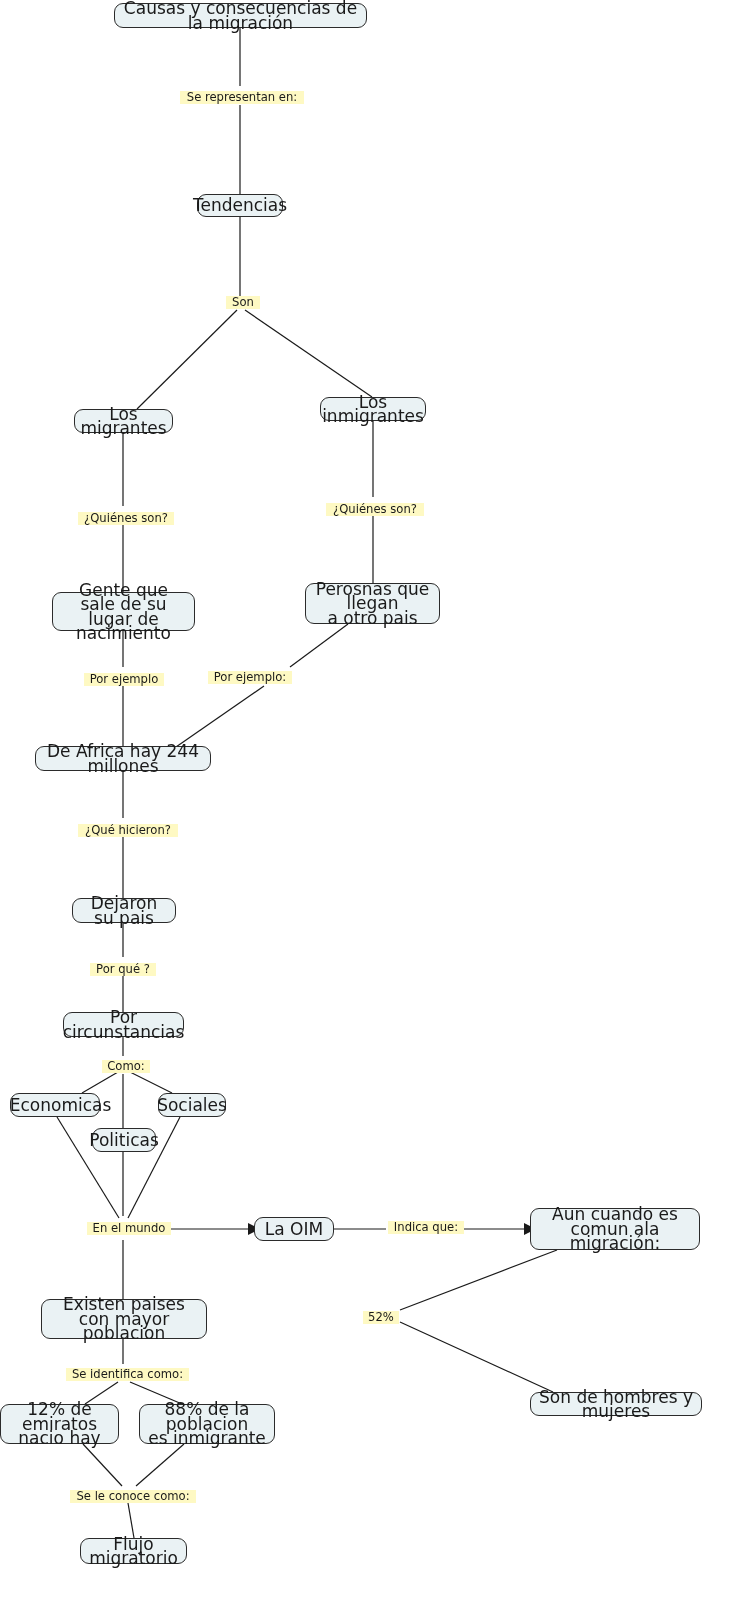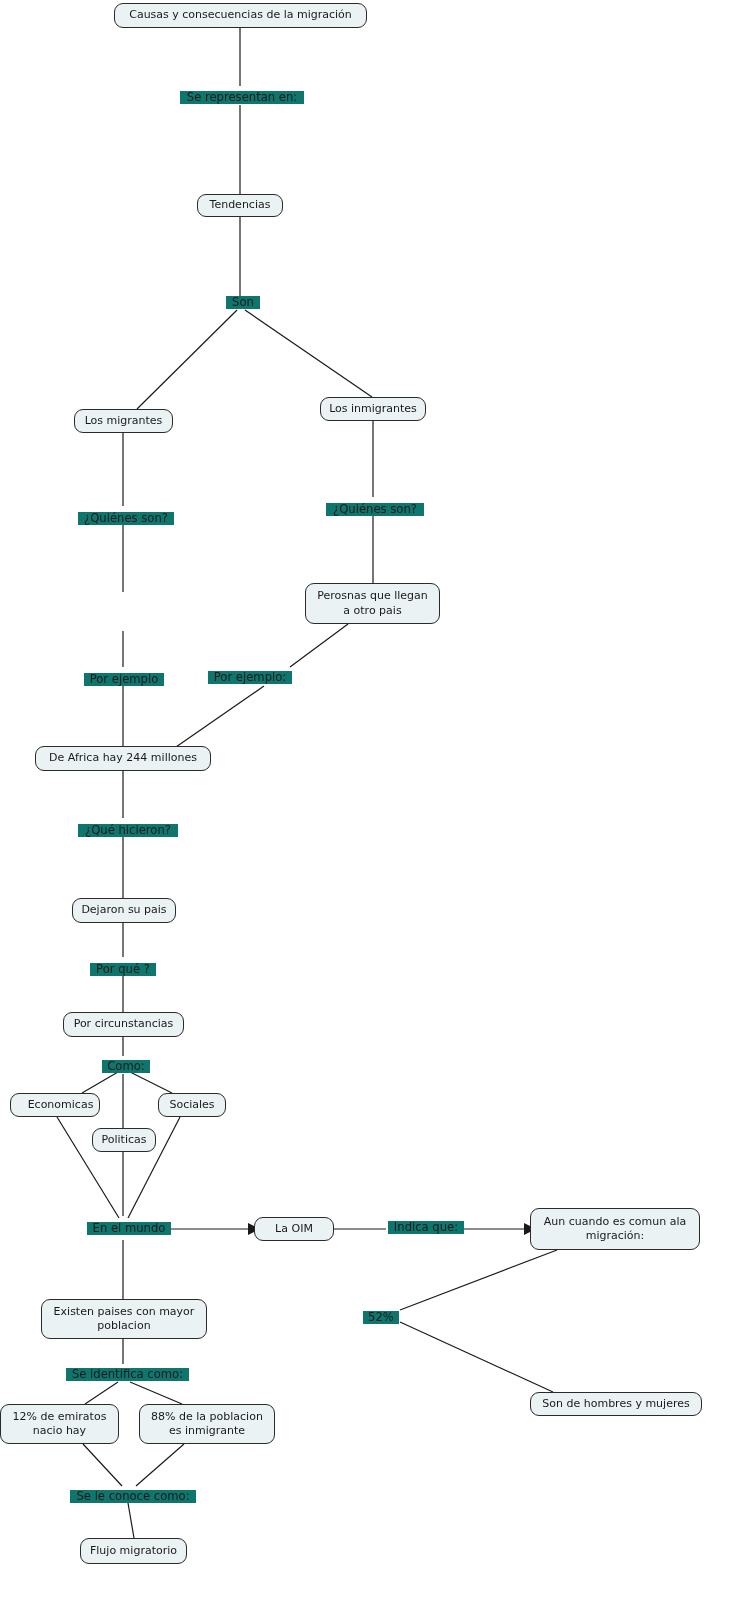--- a/index.html
+++ b/index.html
@@ -34,36 +34,36 @@
     fill: #1a1a1a;
     stroke: none;
   }
   .node {
     position: absolute;
     box-sizing: border-box;
     background: #eaf2f4;
     border: 1.2px solid #2b2b2b;
     border-radius: 9px;
     color: #1a1a1a;
-    font-size: 11px;
+    font-size: 17px;
     line-height: 14.5px;
     display: flex;
     align-items: center;
     justify-content: center;
     text-align: center;
     padding: 3px 7px;
     white-space: pre-line;
   }
   .link-label {
     position: absolute;
     color: #1a1a1a;
     font-size: 11.6px;
     line-height: 13px;
     white-space: nowrap;
-    background: #0f766e;
+    background: #fef9c3;
     padding: 0 2px;
     text-align: center;
   }
 </style>
 </head>
 <body>
 
 <div id="map-root">
 
   <svg id="edges" viewBox="0 0 729 1620">
@@ -130,20 +130,22 @@
   </svg>
 
   <div class="node" style="left:114px;top:3px;width:253px;height:25px;">Causas y consecuencias de la migración</div>
 
   <div class="node" style="left:197px;top:194px;width:86px;height:23px;">Tendencias</div>
 
   <div class="node" style="left:74px;top:409px;width:99px;height:24px;">Los migrantes</div>
 
   <div class="node" style="left:320px;top:397px;width:106px;height:24px;">Los inmigrantes</div>
 
+  <div class="node" style="left:52px;top:592px;width:143px;height:39px;">Gente que sale de su
+lugar de nacimiento</div>
 
   <div class="node" style="left:305px;top:583px;width:135px;height:41px;">Perosnas que llegan
 a otro pais</div>
 
   <div class="node" style="left:35px;top:746px;width:176px;height:25px;">De Africa hay 244 millones</div>
 
   <div class="node" style="left:72px;top:898px;width:104px;height:25px;">Dejaron su pais</div>
 
   <div class="node" style="left:63px;top:1012px;width:121px;height:25px;">Por circunstancias</div>
 

